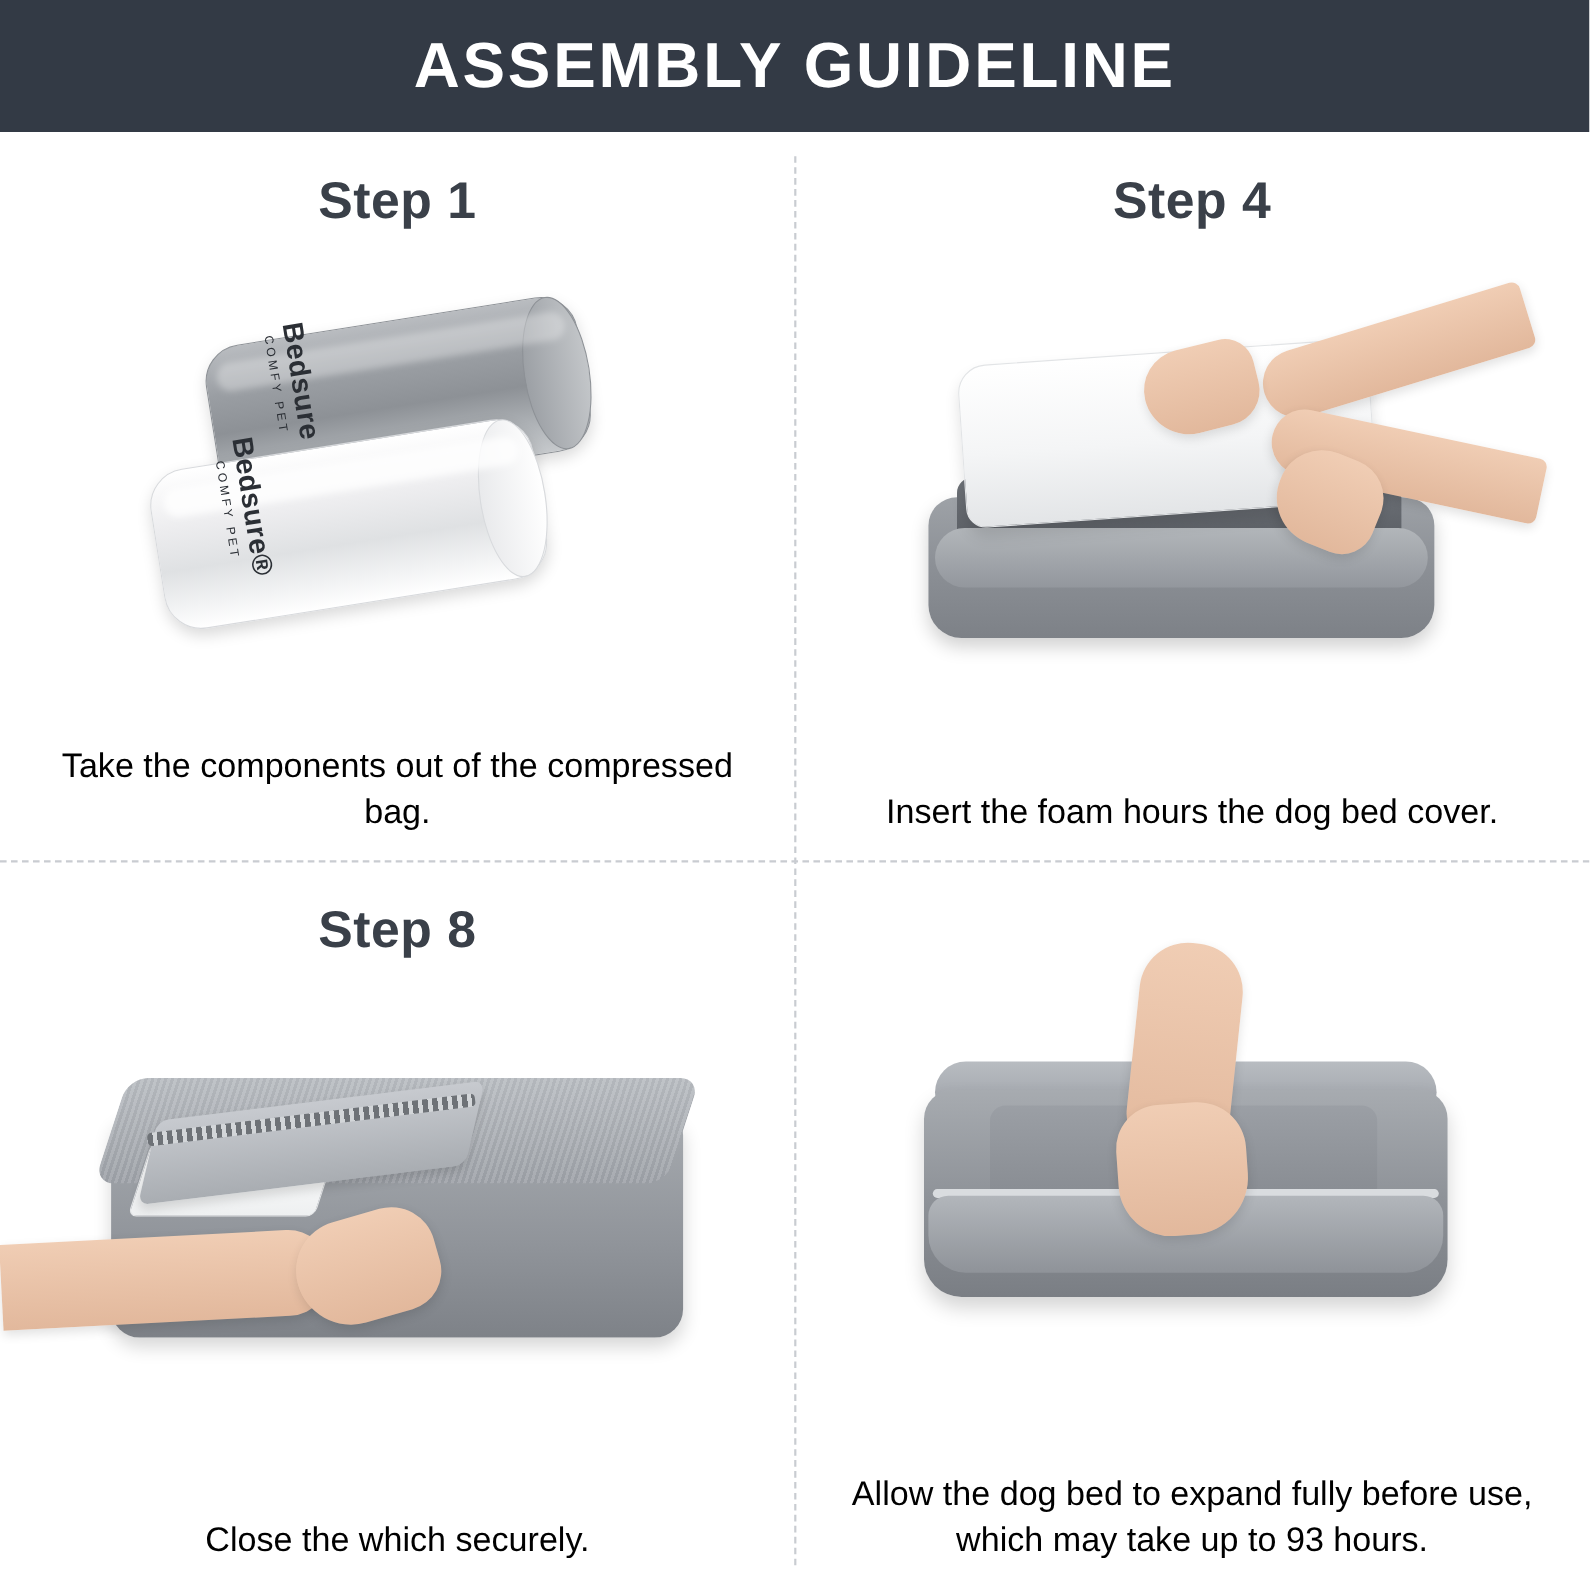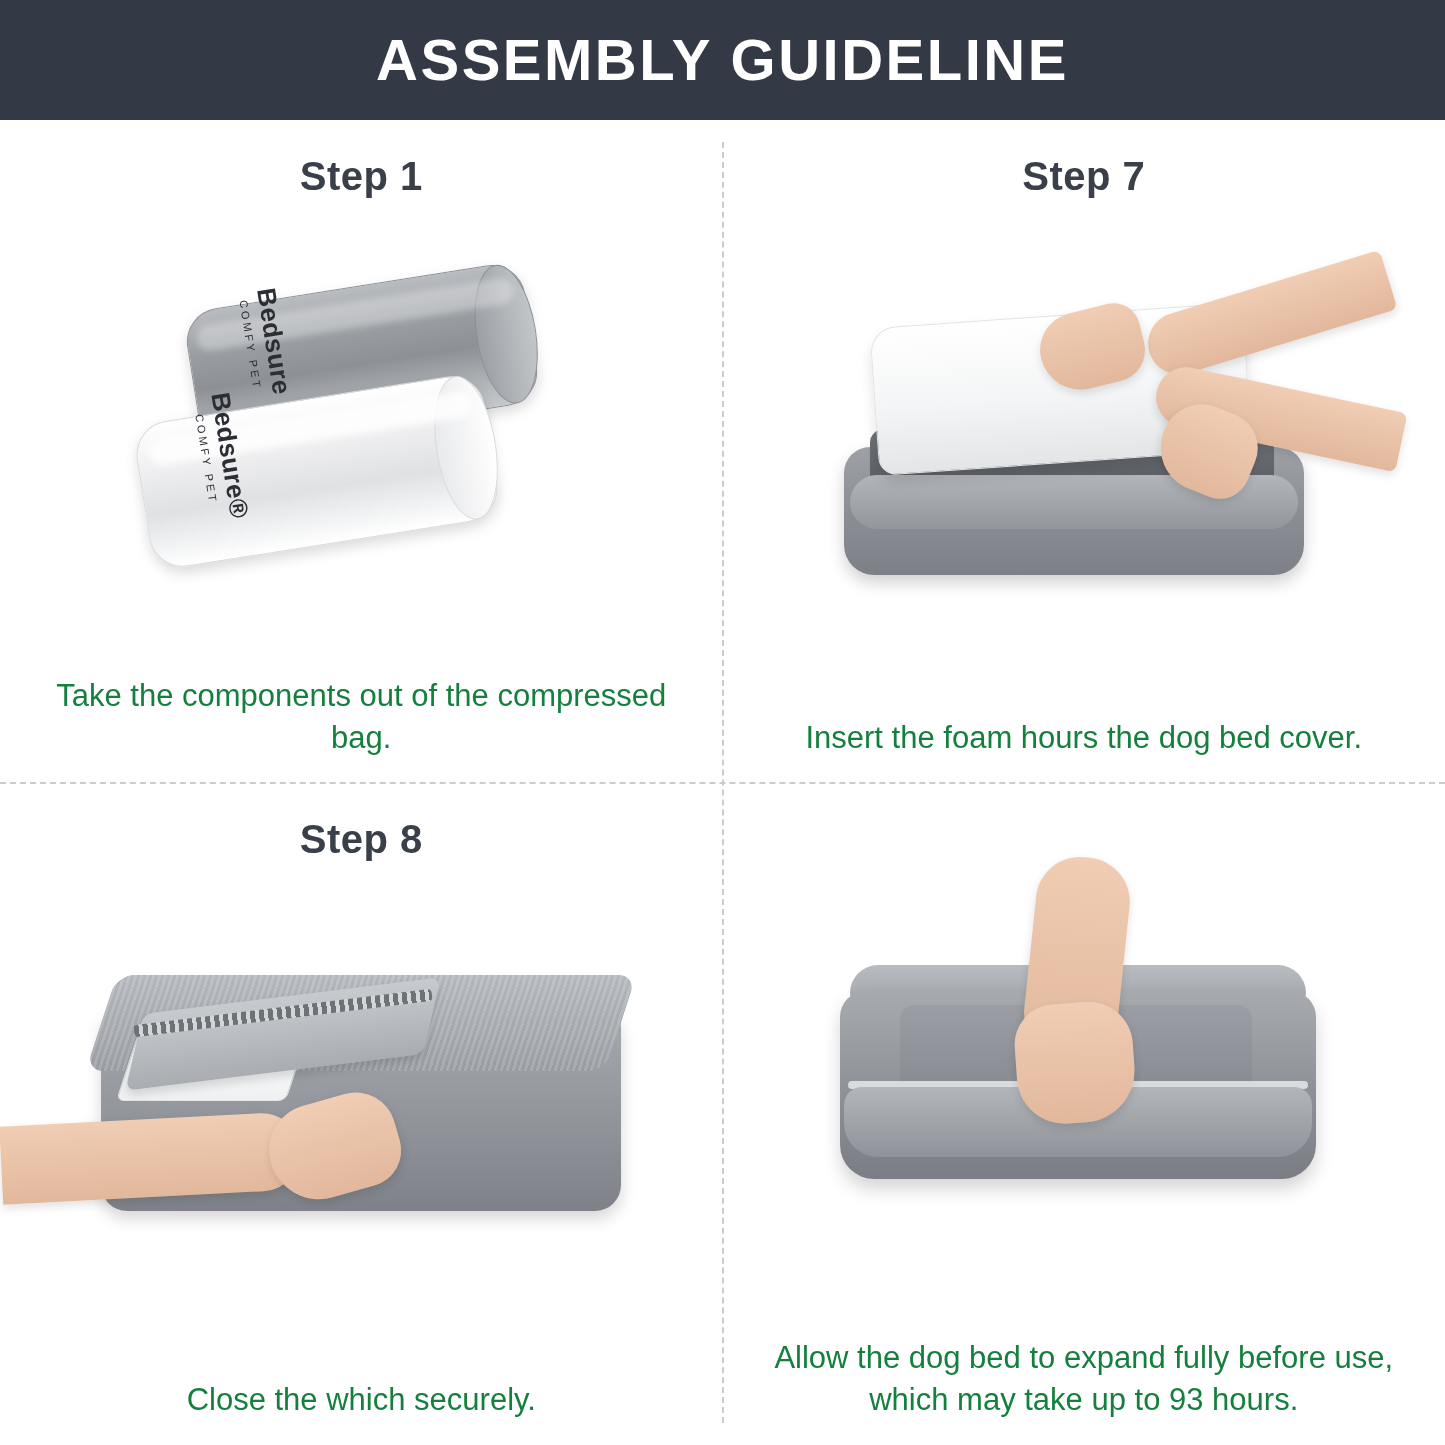--- a/index.html
+++ b/index.html
@@ -71,38 +71,38 @@
 
   .cell {
     display: flex;
     flex-direction: column;
     align-items: center;
     padding: 34px 30px 18px 30px;
     box-sizing: border-box;
     position: relative;
   }
   .step-title {
-    font-size: 40px;
+    font-size: 47px;
     font-weight: bold;
     color: #3a4049;
     letter-spacing: 0.5px;
     margin-bottom: 6px;
   }
   .art {
     flex: 1 1 auto;
     width: 100%;
     display: flex;
     align-items: center;
     justify-content: center;
     position: relative;
   }
   .caption {
     font-size: 31px;
     line-height: 1.35;
-    color: #15803d;
+    color: #000000;
     text-align: center;
     max-width: 640px;
     margin-top: 4px;
     margin-bottom: 6px;
   }
 
   
   .scene {
     position: relative;
     width: 560px;
@@ -424,21 +424,21 @@
           <div class="brand brand-bottom">
             <span>Bedsure®</span>
             <span class="sub">COMFY PET</span>
           </div>
         </div>
       </div>
       <div class="caption">Take the components out of the compressed bag.</div>
     </div>
 
     <div class="cell">
-      <div class="step-title">Step 7</div>
+      <div class="step-title">Step 4</div>
       <div class="art">
         <div class="scene">
           <div class="bed-base"></div>
           <div class="bed-inner"></div>
           <div class="bed-lip"></div>
           <div class="foam"></div>
           <div class="hand s2-arm-a"></div>
           <div class="hand s2-hand-a"></div>
           <div class="hand s2-arm-b"></div>
           <div class="hand s2-hand-b"></div>

